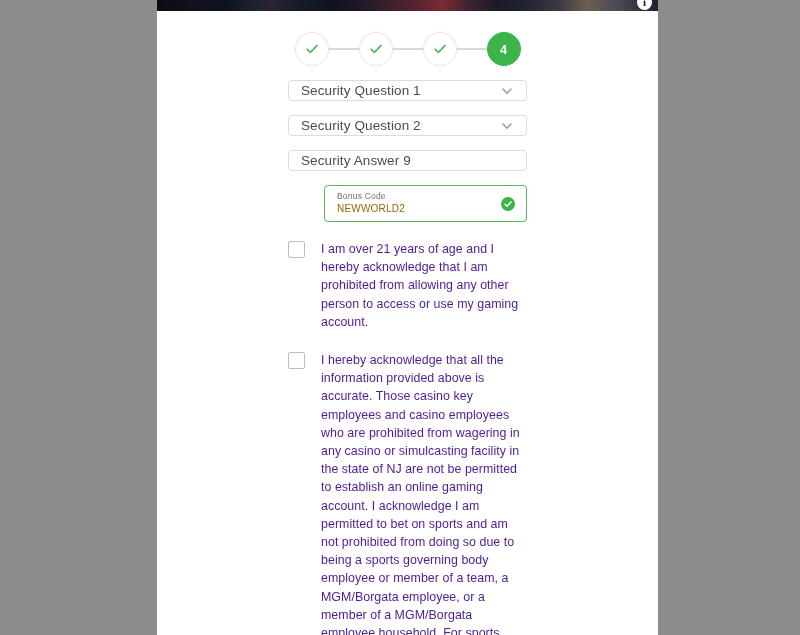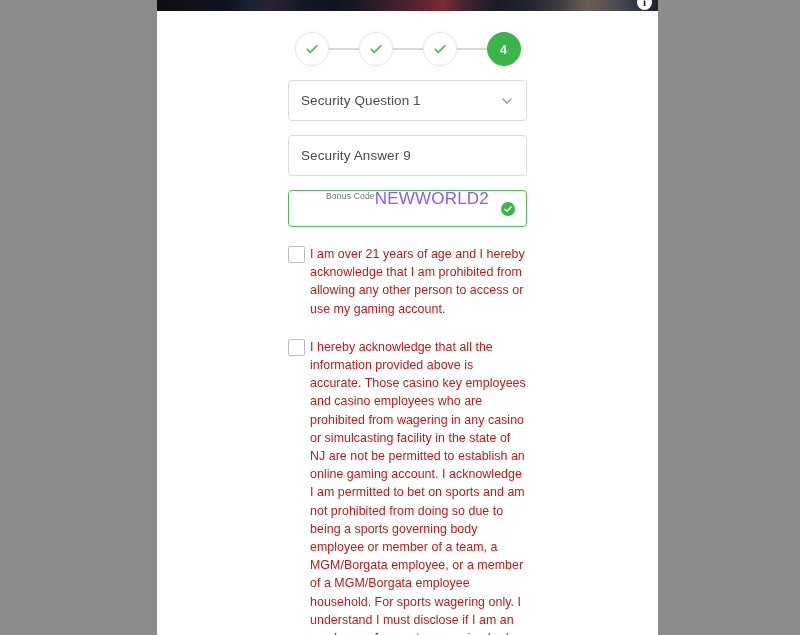--- a/index.html
+++ b/index.html
@@ -97,21 +97,21 @@
     width: 30px;
     height: 2px;
     background: #d8d8d8;
     flex: 0 0 30px;
   }
 
   
   .field {
     position: relative;
     margin-top: 14px;
-    height: 41px;
+    height: 21px;
     border: 1px solid #dcdcdc;
     border-radius: 4px;
     box-sizing: border-box;
     background: #ffffff;
     display: flex;
     align-items: center;
     padding: 0 12px;
   }
   .field-text {
     font-size: 13.5px;
@@ -122,34 +122,35 @@
     position: absolute;
     right: 12px;
     top: 50%;
     transform: translateY(-50%);
     display: block;
   }
 
   .field.bonus {
     height: 37px;
     border: 1px solid #5cb85c;
-    flex-direction: row;
+    flex-direction: column;
     align-items: flex-start;
     justify-content: center;
     padding: 0 12px;
+    margin-left: 36px;
   }
   .bonus-label {
     font-size: 8.5px;
     color: #707070;
     line-height: 10px;
     letter-spacing: 0.2px;
   }
   .bonus-value {
-    font-size: 17px;
-    color: #8b5cf6;
+    font-size: 10px;
+    color: #a16207;
     line-height: 16px;
     letter-spacing: 0.2px;
   }
   .valid-badge {
     position: absolute;
     right: 11px;
     top: 50%;
     transform: translateY(-50%);
     width: 14px;
     height: 14px;
@@ -170,24 +171,24 @@
     flex: 0 0 17px;
     width: 17px;
     height: 17px;
     border: 1.5px solid #bdbdbd;
     border-radius: 2px;
     background: #ffffff;
     box-sizing: border-box;
     margin-top: 1px;
   }
   .consent-text {
-    margin-left: 5px;
+    margin-left: 16px;
     font-size: 12.4px;
     line-height: 18.2px;
-    color: #b91c1c;
+    color: #4c1d95;
     letter-spacing: 0.05px;
   }
   .consent.second { margin-top: 20px; }
 </style>
 </head>
 <body>
 
 <div class="viewport">
   <div class="page">
 
@@ -220,20 +221,26 @@
       </div>
 
       <div class="field">
         <span class="field-text">Security Question 1</span>
         <svg class="chevron" width="14" height="14" viewBox="0 0 14 14">
           <path d="M3 5 L7 9.3 L11 5" fill="none" stroke="#9a9a9a" stroke-width="1.4" stroke-linecap="round" stroke-linejoin="round"></path>
         </svg>
       </div>
 
 
+      <div class="field">
+        <span class="field-text">Security Question 2</span>
+        <svg class="chevron" width="14" height="14" viewBox="0 0 14 14">
+          <path d="M3 5 L7 9.3 L11 5" fill="none" stroke="#9a9a9a" stroke-width="1.4" stroke-linecap="round" stroke-linejoin="round"></path>
+        </svg>
+      </div>
 
       <div class="field">
         <span class="field-text">Security Answer 9</span>
       </div>
 
       <div class="field bonus">
         <span class="bonus-label">Bonus Code</span>
         <span class="bonus-value">NEWWORLD2</span>
         <span class="valid-badge">
           <svg width="10" height="10" viewBox="0 0 10 10">

